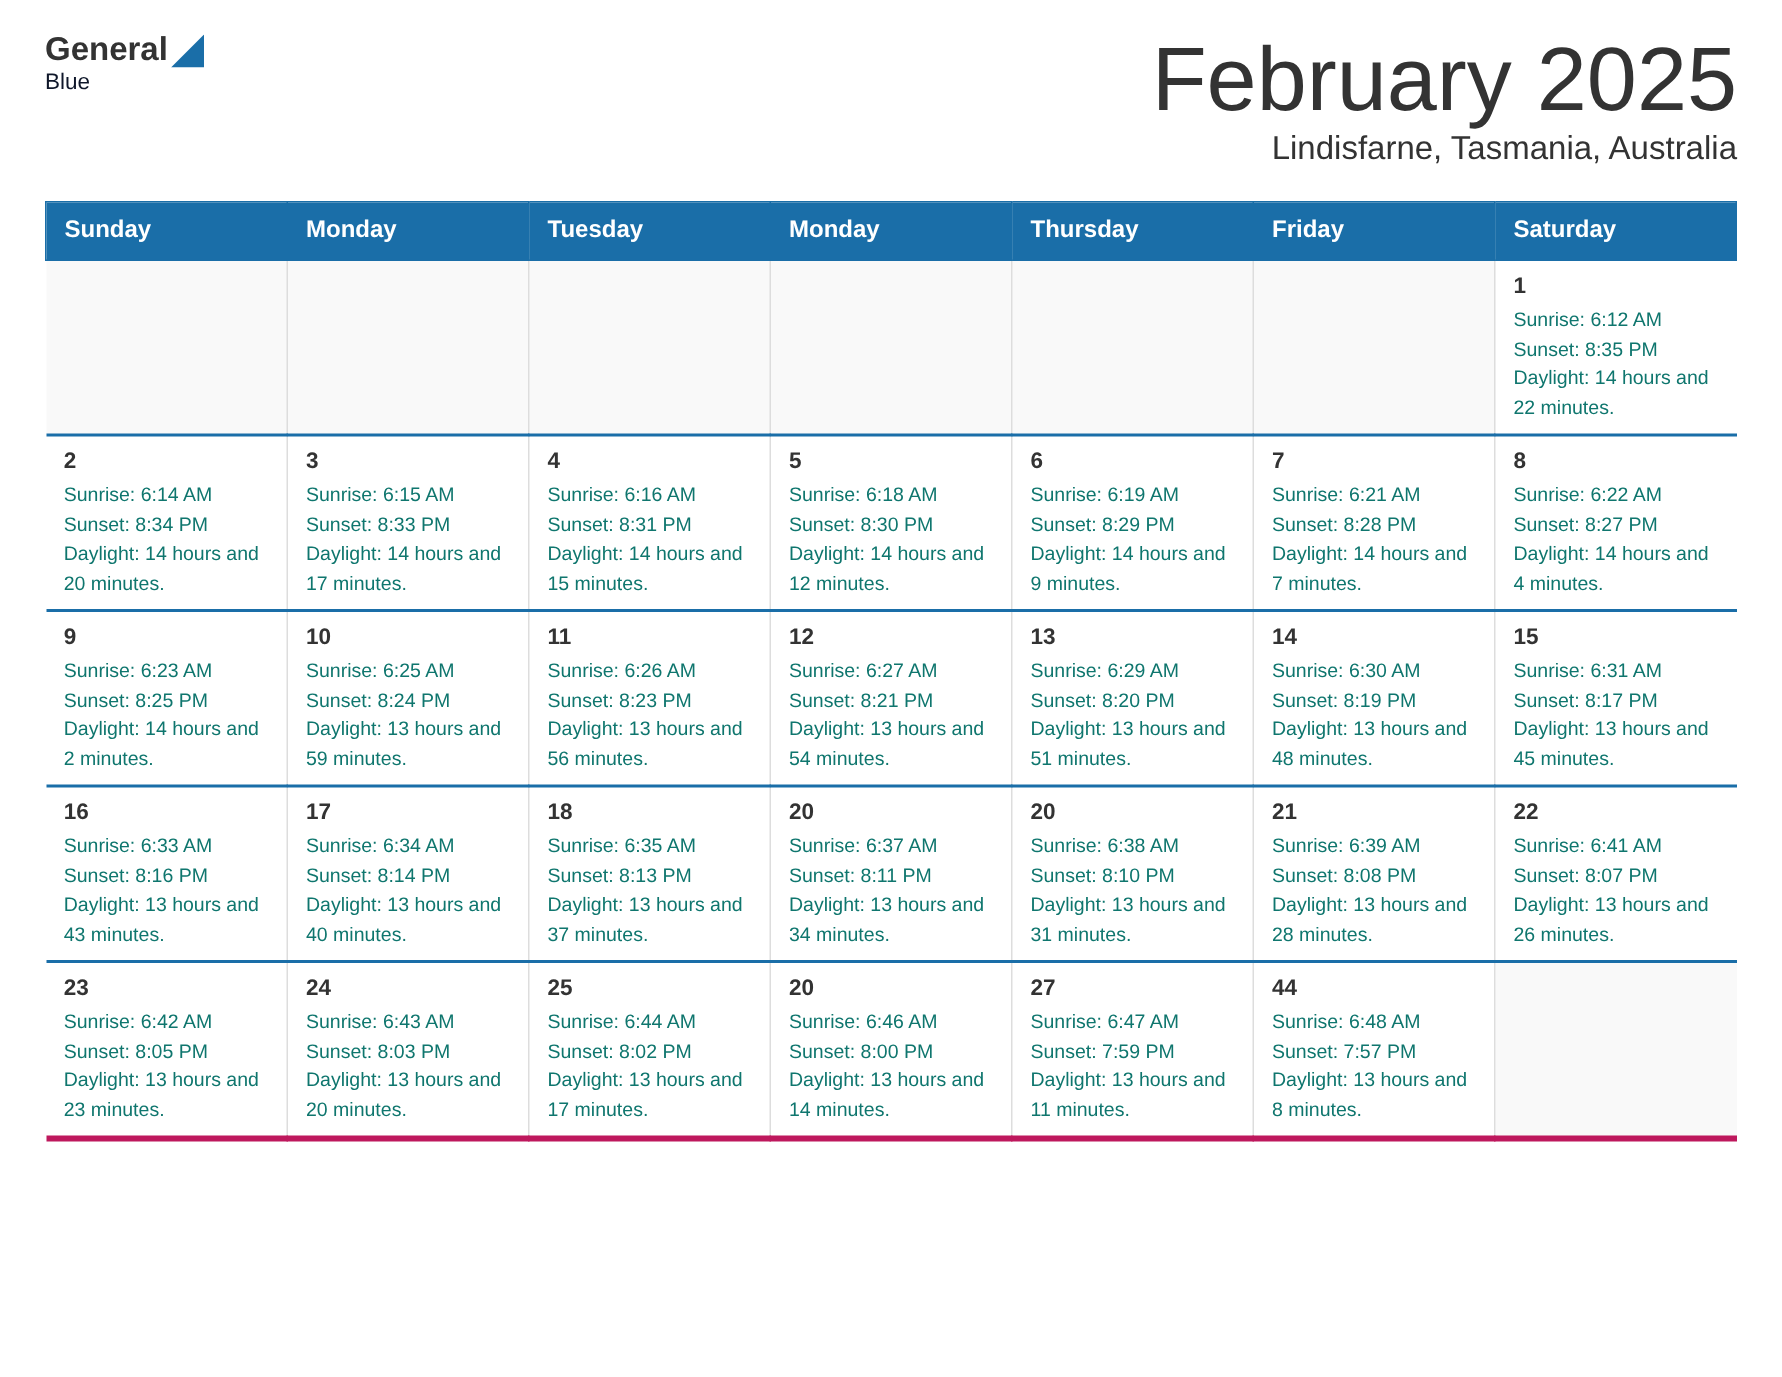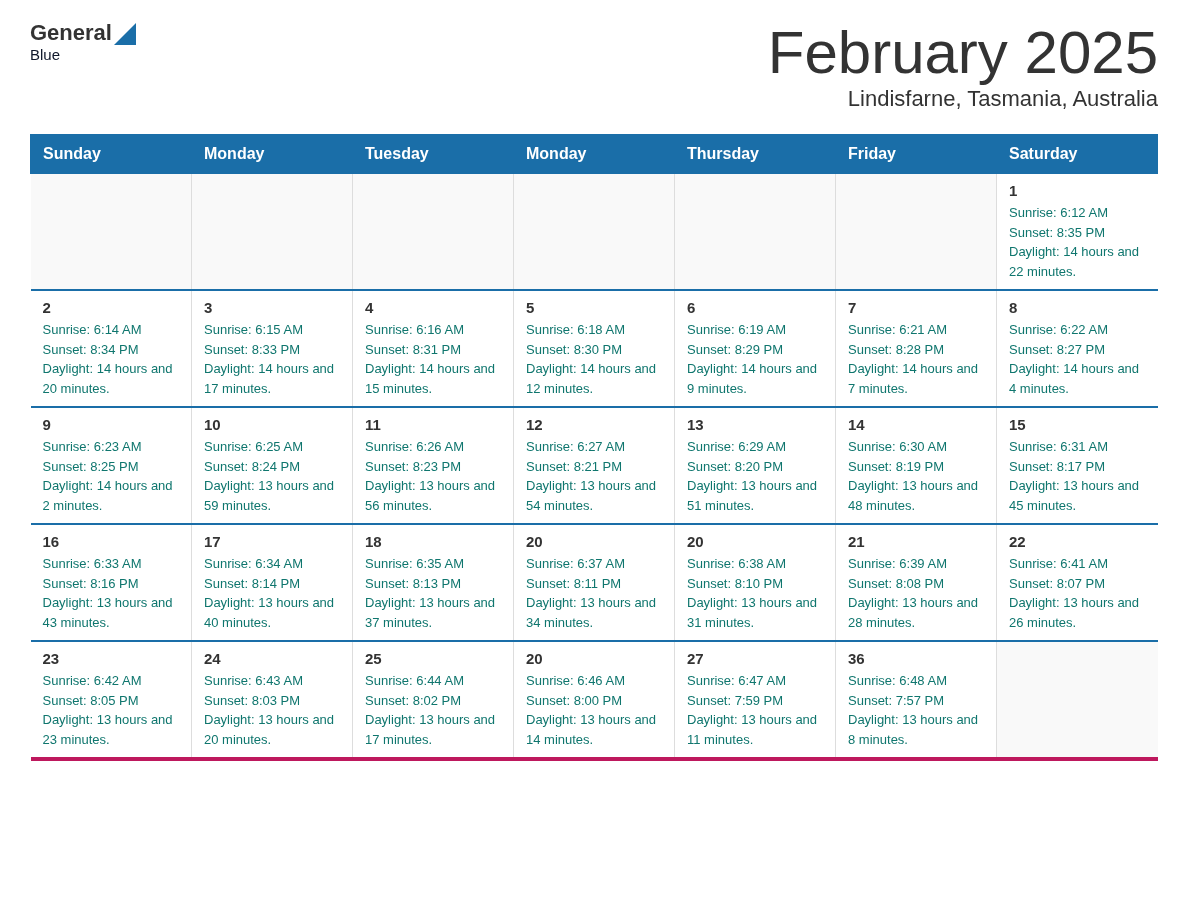--- a/index.html
+++ b/index.html
@@ -255,19 +255,19 @@
         </td>
         <td>
           <span class="day-num">20</span>
           <div class="day-info">Sunrise: 6:46 AM<br>Sunset: 8:00 PM<br>Daylight: 13 hours and 14 minutes.</div>
         </td>
         <td>
           <span class="day-num">27</span>
           <div class="day-info">Sunrise: 6:47 AM<br>Sunset: 7:59 PM<br>Daylight: 13 hours and 11 minutes.</div>
         </td>
         <td>
-          <span class="day-num">36</span>
+          <span class="day-num">44</span>
           <div class="day-info">Sunrise: 6:48 AM<br>Sunset: 7:57 PM<br>Daylight: 13 hours and 8 minutes.</div>
         </td>
         <td class="empty-cell"></td>
       </tr>
     </tbody>
 </table>
 
 </body></html>

